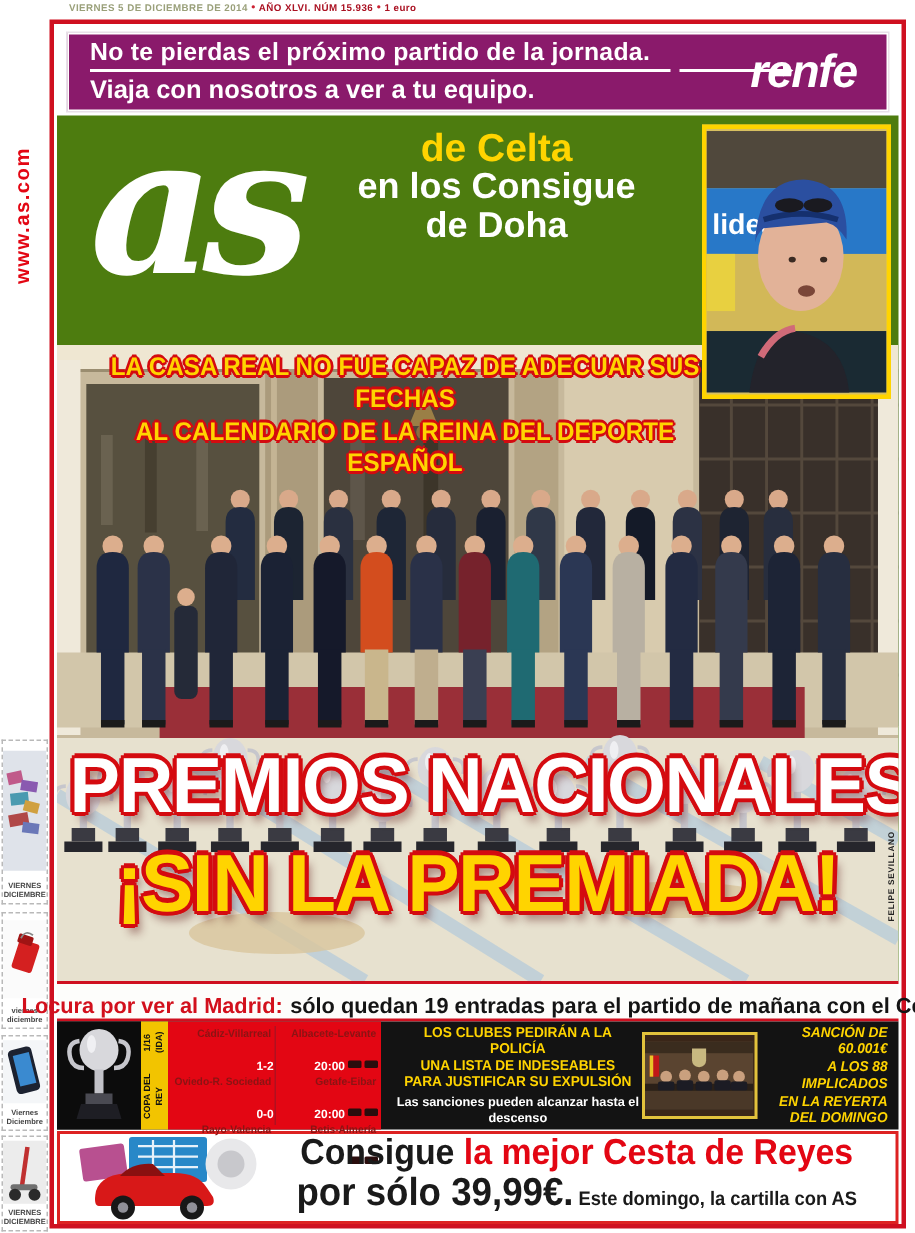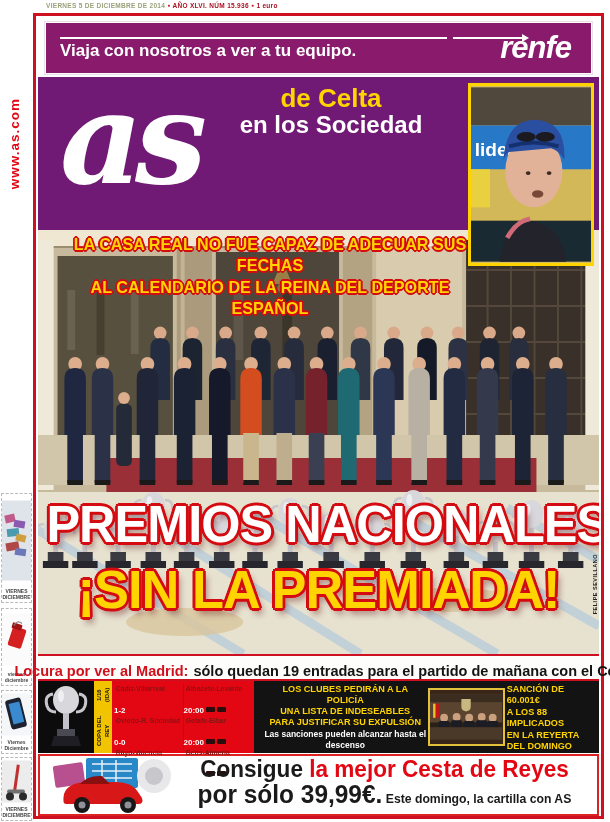--- a/index.html
+++ b/index.html
@@ -43,21 +43,21 @@
   .renfe-rule::after { content:""; position:absolute; right:-76px; top:0; width:70px;
                        height:2px; background:#fff; }
   .renfe-rule::before { content:""; position:absolute; right:-82px; top:-3px;
                         border-left:7px solid #fff; border-top:4px solid transparent;
                         border-bottom:4px solid transparent; }
   .renfe-l2 { font-size:17px; }
   .renfe-logo { color:#fff; font-size:31px; font-weight:bold; font-style:italic;
                 letter-spacing:-1px; padding-right:6px; }
 
   
-  .masthead { position:relative; height:153px; background:#701a75; margin:0 2px;
+  .masthead { position:relative; height:153px; background:#4d7c0f; margin:0 2px;
               z-index:5;padding-left:24px; }
   .aslogo { position:absolute; left:22px; top:-14px; color:#fff; font-family:"DejaVu Serif", serif;
             font-style:italic; font-weight:bold; font-size:128px; letter-spacing:-8px; }
   .mh-text { position:absolute; left:193px; top:7px; width:200px; text-align:center;
              white-space:nowrap; font-weight:bold; line-height:1.08; }
   .mh-y { color:#ffd400; font-size:26px; }
   .mh-w { color:#ffffff; font-size:24px; }
   .swimmer { position:absolute; right:5px; top:6px; width:126px; height:183px;
              border:3px solid #ffd400; background:#d8c060; z-index:6; }
   .swimmer svg { width:100%; height:100%; display:block; }
@@ -93,34 +93,34 @@
 
   
   .botrow { height:72px; margin:0 2px; display:flex; background:#131313; }
   .cup-cell { width:56px; background:#0c0c0c; display:flex; align-items:center;
               justify-content:center; }
   .copa-label { width:18px; background:#f2c400; display:flex; align-items:center;
                 justify-content:center; gap:1px; writing-mode:vertical-rl;
                 transform:rotate(180deg); font-size:6px; font-weight:bold; color:#111;
                 text-align:center; line-height:8px; }
   .fixtures { width:142px; background:#e30613; display:flex; padding:3px 2px; }
-  .fixcol { flex:1; text-align:left; line-height:10.5px; }
+  .fixcol { flex:1; text-align:right; line-height:10.5px; }
   .fixcol + .fixcol { border-left:1px solid #b01020; }
   .fx-name { color:#8a1414; font-weight:bold; font-size:7.2px; transform:scaleX(.95); }
   .fx-val { color:#fff; font-weight:bold; font-size:8px;margin-top:11px; }
   .tv { display:inline-block; width:9px; height:5px; background:#2a0d0d; border-radius:1px;
         margin-left:2px; vertical-align:.5px; }
   .blackbox { flex:1; display:flex; align-items:center; justify-content:space-between;
               padding:3px 6px 3px 8px; }
   .clubs { text-align:center; line-height:11px; }
   .clubs .yl { color:#ffd400; font-weight:bold; font-size:9.5px; transform:scaleX(.96); }
   .clubs .wl { color:#fff; font-weight:bold; font-size:8.5px; margin-top:2px; }
   .confphoto { width:92px; height:58px; border:2px solid #e2c23c; background:#3a2618; }
   .confphoto svg { width:100%; height:100%; display:block; }
-  .sanction { text-align:left; line-height:11.5px; width:108px; }
+  .sanction { text-align:right; line-height:11.5px; width:108px;font-style:italic; }
   .sanction div { color:#ffd400; font-weight:bold; font-size:9.5px; transform:scaleX(.96); }
 
   
   .promo { height:62px; margin:1px 2px 0; border:2px solid #d22; background:#fff;
            display:flex; }
   .toys { width:150px; height:58px; margin-left:6px; flex:none; }
   .promo-text { flex:1; text-align:center; white-space:nowrap; transform:scaleX(.94);
                 transform-origin:left center; line-height:1.05; }
   .p-l1 .black { color:#1a1a1a; font-weight:bold; font-size:24px; }
   .p-l1 .red { color:#e30613; font-weight:bold; font-size:24px; }
@@ -192,31 +192,33 @@
   <div class="cap">
     <span>VIERNES</span><br>
     <span>DICIEMBRE</span>
   </div>
 </div>
 
 <div class="frame">
 
   <div class="renfe">
     <div class="renfe-left">
+      <div class="renfe-l1">No te pierdas el próximo partido de la jornada.</div>
       <div class="renfe-rule"></div>
       <div class="renfe-l2">Viaja con nosotros a ver a tu equipo.</div>
     </div>
     <div class="renfe-logo">renfe</div>
   </div>
 
   <div class="masthead">
     <div class="aslogo">as</div>
     <div class="mh-text">
       <div class="mh-y">de Celta</div>
-      <div class="mh-w">en los Sociedad</div>
+      <div class="mh-w">en los Consigue</div>
+      <div class="mh-w">de Doha</div>
     </div>
     <div class="swimmer">
       <svg viewBox="0 0 126 183">
         <rect width="126" height="183" fill="#d2b858"></rect>
         <rect x="0" y="0" width="126" height="40" fill="#50483c"></rect>
         <rect x="0" y="40" width="126" height="46" fill="#2878c8"></rect>
         <rect x="0" y="86" width="20" height="40" fill="#e8d040"></rect>
         <text x="4" y="72" font-size="20" font-weight="bold" fill="#ffffff" font-family="Liberation Sans, sans-serif">lidea</text>
         <rect x="0" y="140" width="126" height="43" fill="#1a2a33"></rect>
         <ellipse cx="66" cy="88" rx="30" ry="38" fill="#e2b298"></ellipse>

